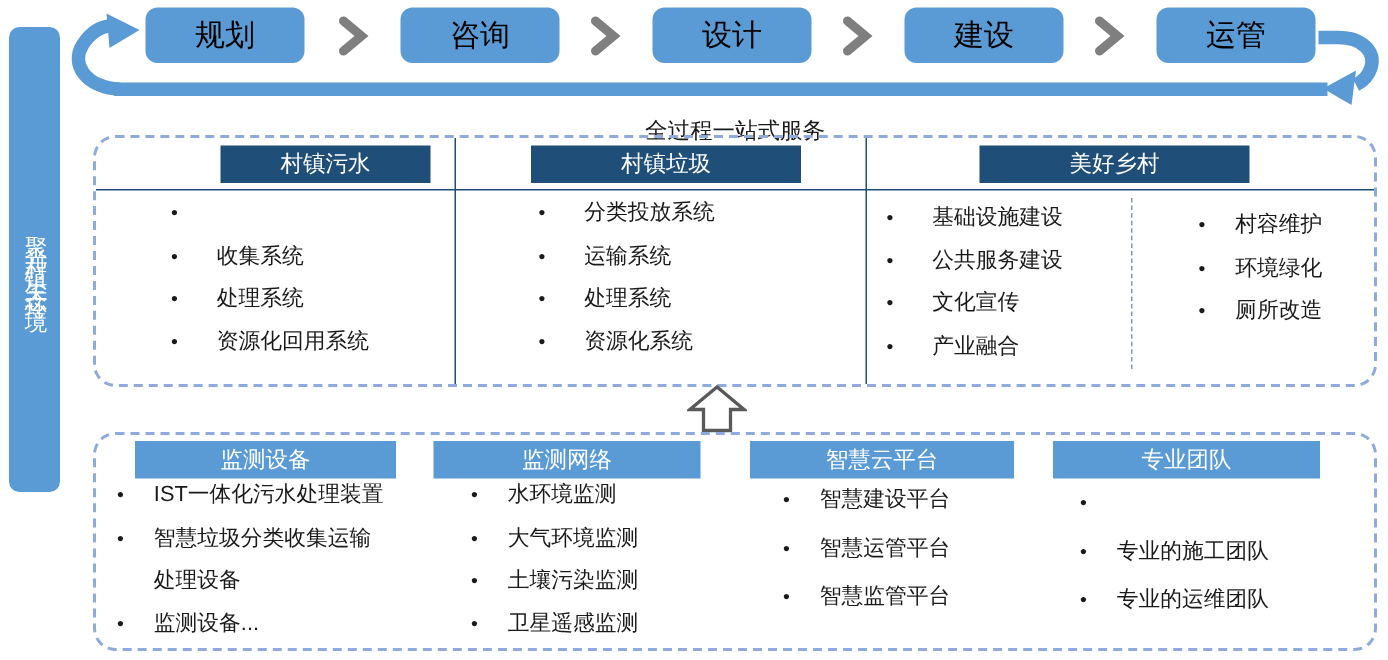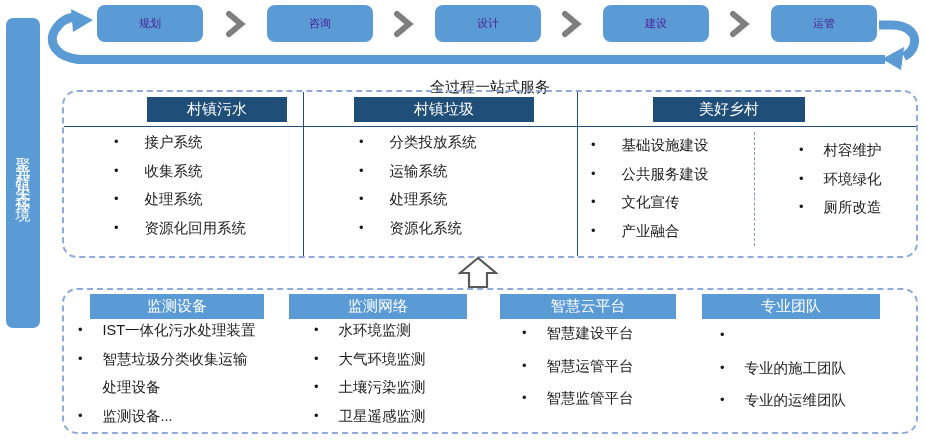--- a/index.html
+++ b/index.html
@@ -10,21 +10,21 @@
   
   .sidebar { position:absolute; left:6px; top:18px; width:34px; height:310px;
              background:#5B9BD5; border-radius:7px; display:flex;
              align-items:center; justify-content:center; }
   .sidebar span { writing-mode:vertical-rl; text-orientation:upright;
                   color:#fff; font-size:15px; letter-spacing:7px; line-height:34px; }
 
   
   .flow-svg { position:absolute; left:0; top:0; width:925px; height:72px; }
   .step { position:absolute; top:5px; width:106px; height:37px; background:#5B9BD5;
-          border-radius:8px; color:#4c1d95; font-size:11px; display:flex;
+          border-radius:8px; color:#000000; font-size:20px; display:flex;
           align-items:center; justify-content:center; }
 
   
   .banner { position:absolute; left:62px; top:78px; width:856px; text-align:center;
             font-size:15px; color:#1a1a1a; }
 
   
   .dashed-box { position:absolute; left:62px; width:856px;
                 border:2px dashed #8FAADC; border-radius:15px; }
   #service-box { top:90px; height:168px; }
@@ -79,26 +79,25 @@
   <div class="banner">全过程一站式服务</div>
 
   <div class="dashed-box" id="service-box">
     <div class="hline"></div>
     <div class="vline" style="left:239px"></div>
     <div class="vline" style="left:513px"></div>
     <div class="subdiv" style="left:690px"></div>
 
     <div class="hdr hdr-navy" style="left:83px;width:140px">村镇污水</div>
     <div class="hdr hdr-navy" style="left:290px;width:180px">村镇垃圾</div>
-    <div class="hdr hdr-navy" style="left:589px;width:152px">美好乡村</div>
+    <div class="hdr hdr-navy" style="left:589px;width:180px">美好乡村</div>
 
     <ul class="blist" style="left:50px;top:36px;width:190px">
       <li>
           <span class="dot">•</span>
-          <span class="txt">接户系统</span>
         </li>
       <li>
           <span class="dot">•</span>
           <span class="txt">收集系统</span>
         </li>
       <li>
           <span class="dot">•</span>
           <span class="txt">处理系统</span>
         </li>
       <li>

